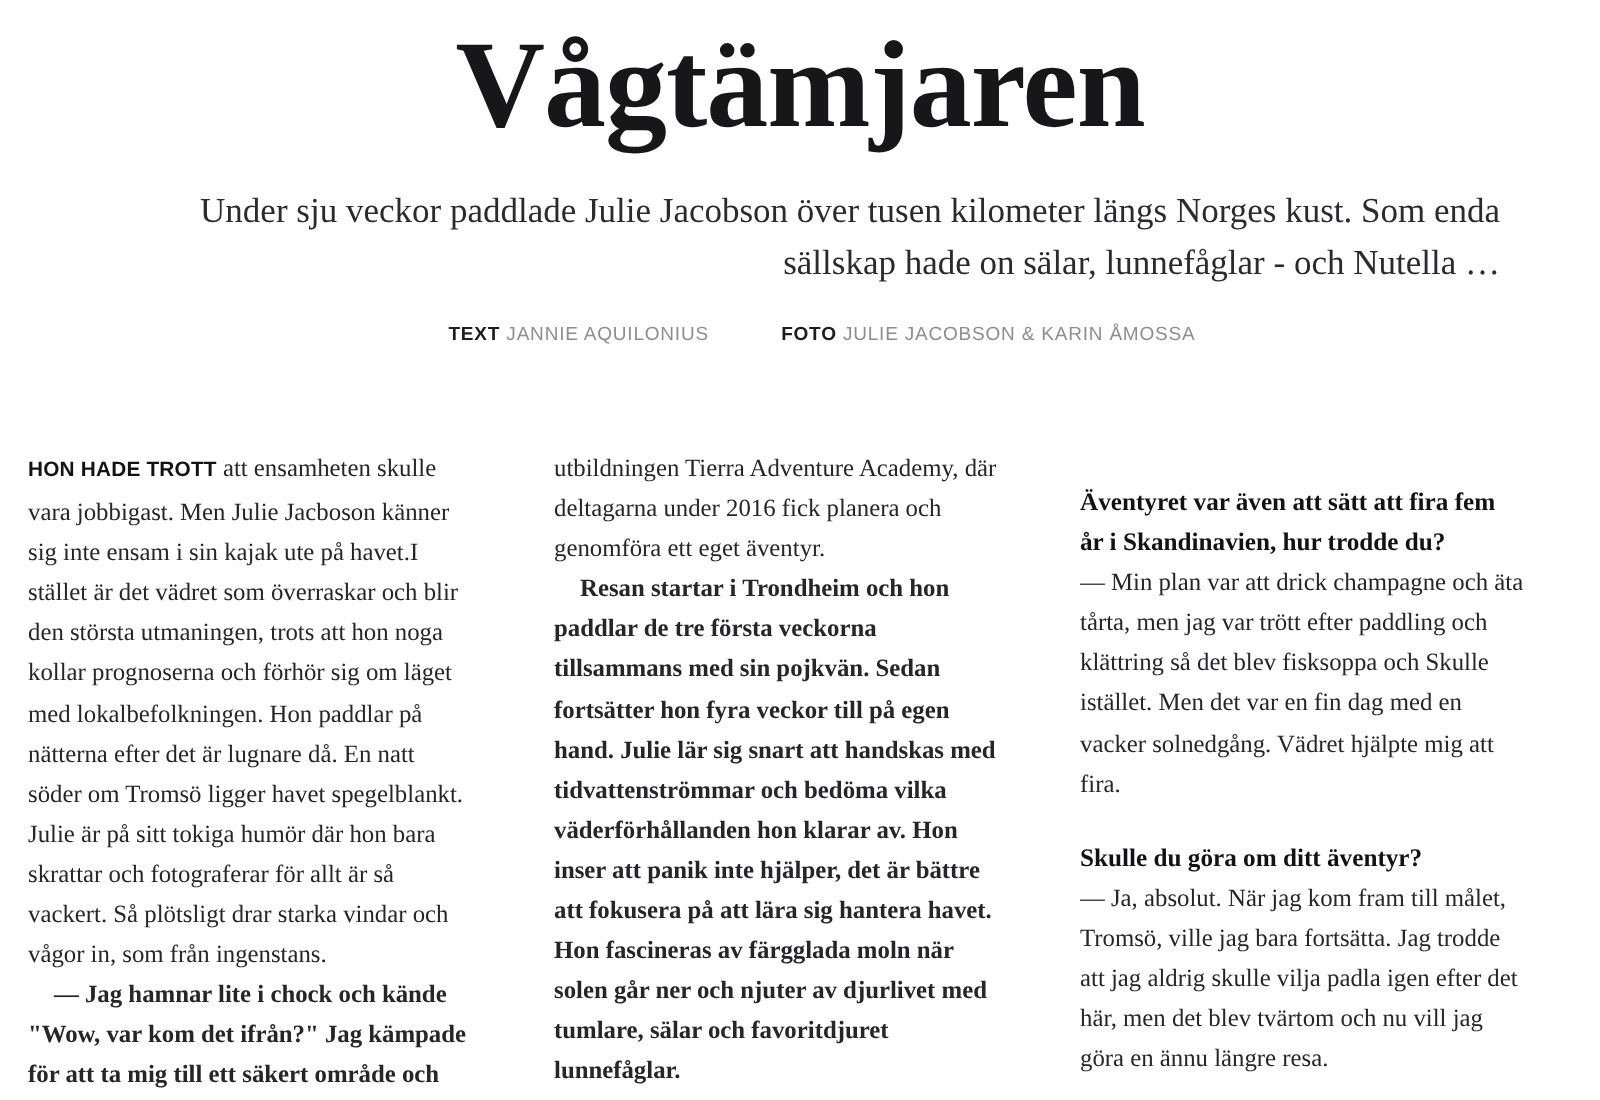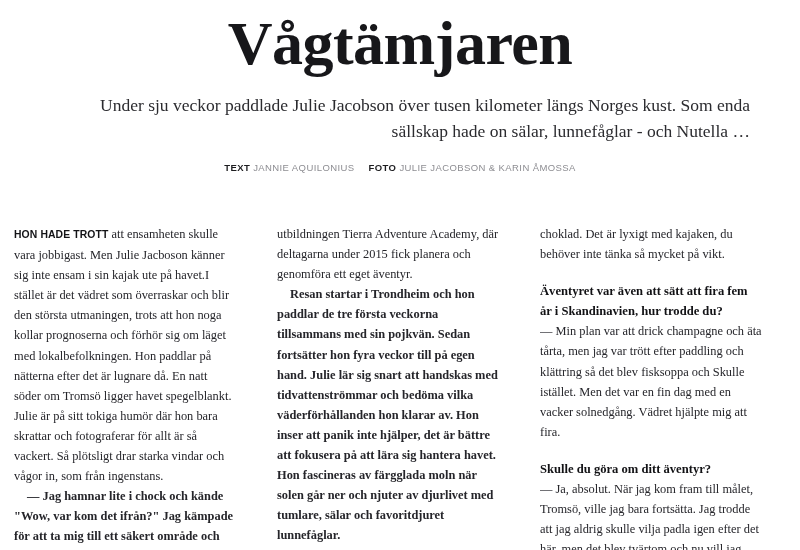--- a/index.html
+++ b/index.html
@@ -52,20 +52,21 @@
     text-align: center;
     font-family: "Liberation Sans", sans-serif;
     font-size: 9.5px;
     letter-spacing: 0.4px;
     color: #8d8d92;
     text-transform: uppercase;
   }
   .byline .lbl {
     font-weight: 700;
     color: #1d1d20;
+    margin-left: 22px;
   }
   .byline .sep {
     display: inline-block;
     width: 8px;
   }
 
   
   .columns {
     position: absolute;
     top: 224px;
@@ -134,28 +135,27 @@
   </div>
 
   <div class="columns">
 
     <div class="col">
       <p><span class="dropin">HON HADE TROTT</span><span> att ensamheten skulle vara jobbigast. Men Julie Jacboson känner sig inte ensam i sin kajak ute på havet.I stället är det vädret som överraskar och blir den största utmaningen, trots att hon noga kollar prognoserna och förhör sig om läget med lokalbefolkningen. Hon paddlar på nätterna efter det är lugnare då. En natt söder om Tromsö ligger havet spegelblankt. Julie är på sitt tokiga humör där hon bara skrattar och fotograferar för allt är så vackert. Så plötsligt drar starka vindar och vågor in, som från ingenstans.</span></p>
       <p class="indent">— Jag hamnar lite i chock och kände "Wow, var kom det ifrån?" Jag kämpade för att ta mig till ett säkert område och pratade stundvid med mig själv, sa att "You got this!", säger Julie som kommer från North Caroline i USA och har norska förfäder.</p>
     </div>
 
     <div class="col">
-      <p>utbildningen Tierra Adventure Academy, där deltagarna under 2015 fick planera och genomföra ett eget äventyr.</p>
+      <p>utbildningen Tierra Adventure Academy, där deltagarna under 2016 fick planera och genomföra ett eget äventyr.</p>
       <p class="indent">Resan startar i Trondheim och hon paddlar de tre första veckorna tillsammans med sin pojkvän. Sedan fortsätter hon fyra veckor till på egen hand. Julie lär sig snart att handskas med tidvattenströmmar och bedöma vilka väderförhållanden hon klarar av. Hon inser att panik inte hjälper, det är bättre att fokusera på att lära sig hantera havet. Hon fascineras av färgglada moln när solen går ner och njuter av djurlivet med tumlare, sälar och favoritdjuret lunnefåglar.</p>
       <div class="qhead">Det sägs att du mycket på Nutella och bacon, var det så?</div>
 
     </div>
 
     <div class="col">
-      <p>choklad. Det är lyxigt med kajaken, du behöver inte tänka så mycket på vikt.</p>
       <div class="qhead">Äventyret var även att sätt att fira fem år i Skandinavien, hur trodde du?</div>
       <p>— Min plan var att drick champagne och äta tårta, men jag var trött efter paddling och klättring så det blev fisksoppa och Skulle istället. Men det var en fin dag med en vacker solnedgång. Vädret hjälpte mig att fira.</p>
       <div class="qhead">Skulle du göra om ditt äventyr?</div>
       <p>— Ja, absolut. När jag kom fram till målet, Tromsö, ville jag bara fortsätta. Jag trodde att jag aldrig skulle vilja padla igen efter det här, men det blev tvärtom och nu vill jag göra en ännu längre resa.</p>
     </div>
 
   </div>
 </div>
 
 </body></html>

